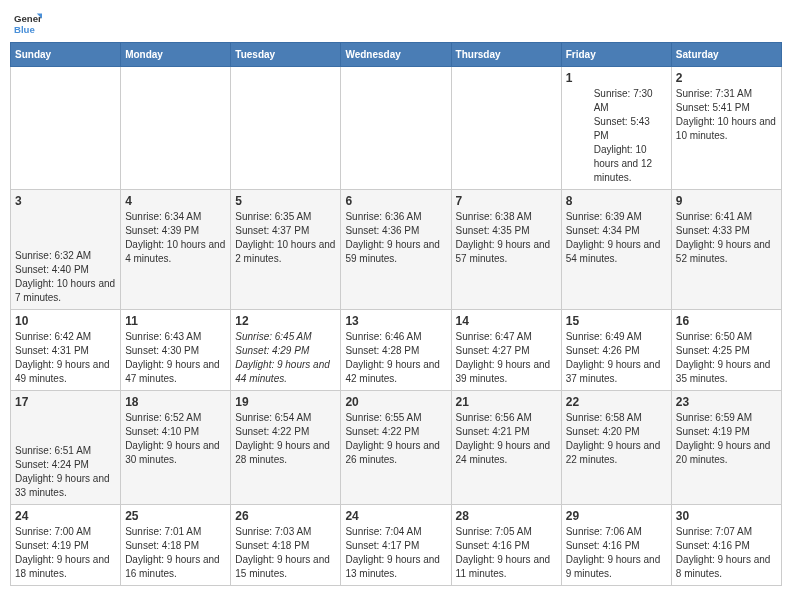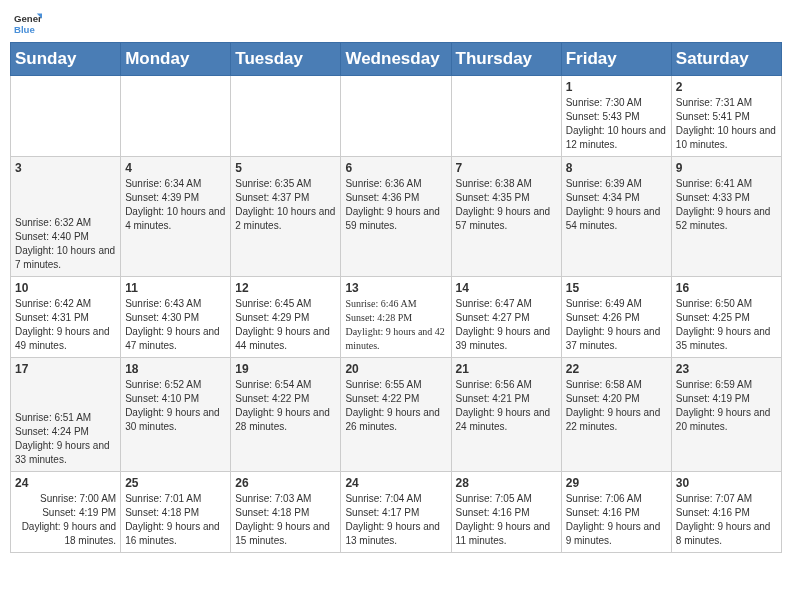--- a/index.html
+++ b/index.html
@@ -39,21 +39,21 @@
       color: #555;
     }
     .calendar {
       width: 100%;
       border-collapse: collapse;
       border: 1px solid #ccc;
     }
     .calendar th {
       background-color: #4a7db5;
       color: #fff;
-      font-size: 17px;
+      font-size: 10px;
       font-weight: bold;
       padding: 6px 4px;
       text-align: left;
       border: 1px solid #3a6da5;
     }
     .calendar td {
       vertical-align: top;
       border: 1px solid #ccc;
       padding: 4px;
       width: calc(100% / 7);
@@ -114,21 +114,21 @@
   </thead>
   <tbody id="calendar-body">
   <tr>
         <td class="empty-cell"></td>
         <td class="empty-cell"></td>
         <td class="empty-cell"></td>
         <td class="empty-cell"></td>
         <td class="empty-cell"></td>
         <td>
           <span class="day-number">1</span>
-          <div class="day-info" style="white-space: pre-line;">Sunrise: 7:30 AM
+          <div class="day-info" style="white-space: pre-line; margin-left: 28px;">Sunrise: 7:30 AM
 Sunset: 5:43 PM
 Daylight: 10 hours and 12 minutes.</div>
         </td>
         <td>
           <span class="day-number">2</span>
           <div class="day-info" style="white-space: pre-line;">Sunrise: 7:31 AM
 Sunset: 5:41 PM
 Daylight: 10 hours and 10 minutes.</div>
         </td>
       </tr>
@@ -184,27 +184,27 @@
 Daylight: 9 hours and 49 minutes.</div>
         </td>
         <td>
           <span class="day-number">11</span>
           <div class="day-info" style="white-space: pre-line;">Sunrise: 6:43 AM
 Sunset: 4:30 PM
 Daylight: 9 hours and 47 minutes.</div>
         </td>
         <td>
           <span class="day-number">12</span>
-          <div class="day-info" style="white-space: pre-line;">Sunrise: 6:45 AM
+          <div class="day-info" style="white-space: pre-line; font-style: italic;">Sunrise: 6:45 AM
 Sunset: 4:29 PM
 Daylight: 9 hours and 44 minutes.</div>
         </td>
         <td>
           <span class="day-number">13</span>
-          <div class="day-info" style="white-space: pre-line; font-family: Liberation Serif, serif;">Sunrise: 6:46 AM
+          <div class="day-info" style="white-space: pre-line;">Sunrise: 6:46 AM
 Sunset: 4:28 PM
 Daylight: 9 hours and 42 minutes.</div>
         </td>
         <td>
           <span class="day-number">14</span>
           <div class="day-info" style="white-space: pre-line;">Sunrise: 6:47 AM
 Sunset: 4:27 PM
 Daylight: 9 hours and 39 minutes.</div>
         </td>
         <td>
@@ -260,21 +260,21 @@
         <td>
           <span class="day-number">23</span>
           <div class="day-info" style="white-space: pre-line;">Sunrise: 6:59 AM
 Sunset: 4:19 PM
 Daylight: 9 hours and 20 minutes.</div>
         </td>
       </tr>
       <tr>
         <td>
           <span class="day-number">24</span>
-          <div class="day-info" style="white-space: pre-line; text-align: right;">Sunrise: 7:00 AM
+          <div class="day-info" style="white-space: pre-line;">Sunrise: 7:00 AM
 Sunset: 4:19 PM
 Daylight: 9 hours and 18 minutes.</div>
         </td>
         <td>
           <span class="day-number">25</span>
           <div class="day-info" style="white-space: pre-line;">Sunrise: 7:01 AM
 Sunset: 4:18 PM
 Daylight: 9 hours and 16 minutes.</div>
         </td>
         <td>

